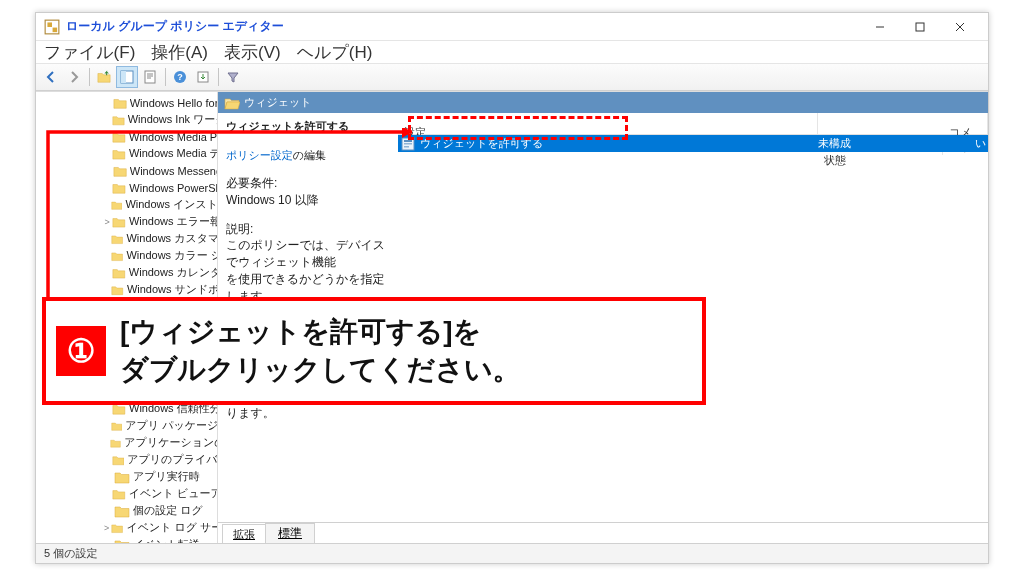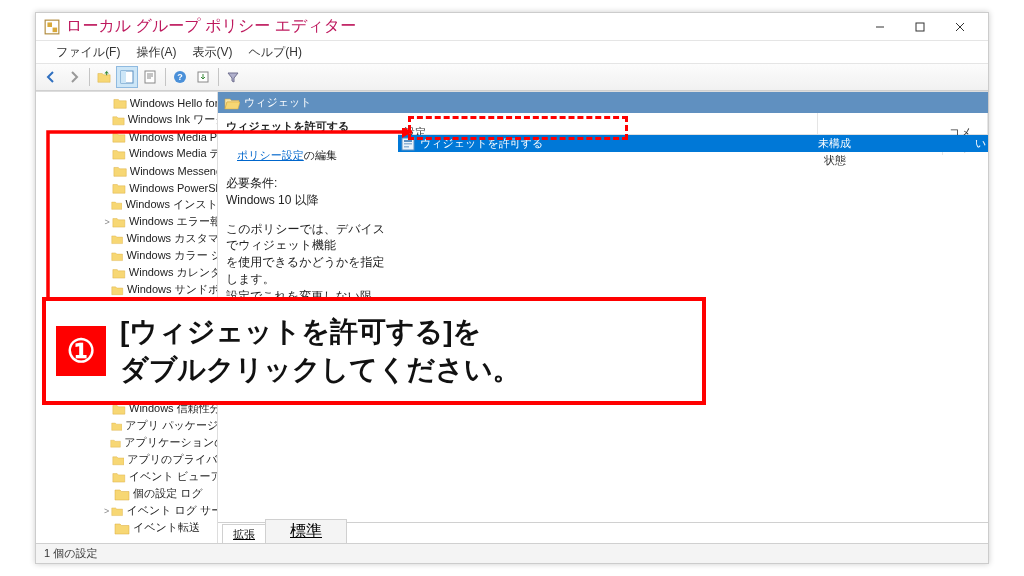--- a/index.html
+++ b/index.html
@@ -1,61 +1,61 @@
 <!DOCTYPE html>
 <html><head>
 <meta charset="utf-8">
 <style>
 * { margin: 0; padding: 0; box-sizing: border-box; font-family: "Yu Gothic UI", "Meiryo", sans-serif; }
 body { background: #fff; width: 1024px; height: 576px; overflow: hidden; position: relative; }
 .window { position: absolute; left: 35px; top: 12px; width: 954px; height: 552px; background: #fff; border: 1px solid #ccc; box-shadow: 0 0 6px rgba(0,0,0,0.2); display: flex; flex-direction: column; }
 .titlebar { height: 28px; display: flex; align-items: center; padding: 0 8px; border-bottom: 1px solid #e5e5e5; }
 .titlebar .icon { width: 16px; height: 16px; margin-right: 6px; }
-.titlebar .title { font-size: 16px; color: #be185d; flex: 1; }
+.titlebar .title { font-size: 12px; color: #1d4ed8; flex: 1; font-weight: bold; }
 .winbtns { display: flex; }
 .winbtn { width: 40px; height: 24px; display: flex; align-items: center; justify-content: center; color: #333; }
 .winbtn svg { width: 10px; height: 10px; }
-.menubar { height: 22px; display: flex; align-items: center; padding: 0 12px; font-size: 12px; color: #333; }
+.menubar { height: 22px; display: flex; align-items: center; padding: 0 0; font-size: 17px; color: #333; }
 .menuitem { padding: 2px 8px; }
 .toolbar { height: 28px; border-top: 1px solid #e5e5e5; border-bottom: 1px solid #d0d0d0; display: flex; align-items: center; padding: 0 4px; background: linear-gradient(#fcfcfc,#f1f1f1); }
 .tb-btn { width: 22px; height: 22px; display: flex; align-items: center; justify-content: center; margin-right: 1px; border: 1px solid transparent; }
 .tb-btn.pressed { background: #cde6f7; border-color: #8fbae0; }
 .tb-sep { width: 1px; height: 18px; background: #c5c5c5; margin: 0 3px; }
 .content { flex: 1; display: flex; border-top: 1px solid #ddd; overflow: hidden; }
 .tree { width: 182px; border-right: 1px solid #ddd; overflow: hidden; padding-top: 2px; background: #fff; }
 .tree-scroll { height: 100%; overflow-y: hidden; }
 .node { display: flex; align-items: center; height: 17px; font-size: 11px; color: #222; white-space: nowrap; padding-left: 0; }
 .node .exp { width: 12px; height: 12px; display: flex; align-items: center; justify-content: center; color: #888; font-size: 9px; }
 .node .fld { width: 16px; height: 14px; margin-right: 3px; display: block; }
 .node .lbl { overflow: hidden; text-overflow: clip; }
 .node.l1 { padding-left: 66px; }
 .main { flex: 1; display: flex; flex-direction: column; background: #fff; }
 .header { height: 21px; background: #6090c0; display: flex; align-items: center; padding: 0 6px; color: #fff; font-size: 11px; }
 .header .fld2 { width: 16px; height: 14px; margin-right: 4px; }
 .detail { flex: 1; display: flex; }
 .leftpane { width: 180px; padding: 6px 10px 6px 8px; font-size: 11px; color: #222; border-right:0; }
 .leftpane .ttl { font-weight: bold; margin-bottom: 14px; }
-.leftpane .lnk { color: #0066cc; text-decoration: underline; display: inline; margin-left: 11px; }
+.leftpane .lnk { color: #0066cc; display: inline; }
 .leftpane .sect { margin-top: 12px; }
 .leftpane p { line-height: 1.4; font-size: 12px; white-space: pre-line; }
 .rightpane { flex: 1; display: flex; flex-direction: column; position: relative; }
 .cols { height: 22px; display: flex; font-size: 11px; color: #333; border-bottom: 1px solid #e0e0e0; }
 .cols .c { padding: 12px 6px 2px; border-right: 1px solid #e5e5e5; }
 .c-setname { width: 420px; }
 .c-state { width: 125px; margin-top: 28px; }
 .c-comment { flex: 1; }
 .row { height: 17px; display: flex; align-items: center; font-size: 11px; background: #0078d7; color: #fff; }
 .row .ricon { width: 16px; margin-left: 2px; margin-right: 4px; display:flex; align-items:center; justify-content:center; }
 .row .cell1 { width: 398px; }
 .row .cell2 { width: 125px; }
 .row .cell3 { flex: 1; margin-left: 32px; }
 .tabs { height: 21px; border-top: 1px solid #d0d0d0; display: flex; align-items: flex-end; padding-left: 4px; font-size: 11px; background:#fff;text-decoration:underline; }
 .tab { padding: 2px 10px; border: 1px solid #d0d0d0; border-bottom: none; background: #fff; margin-right: -1px; position: relative; }
 .tab.active { background: #fff; border-top: 1px solid #d0d0d0; top:1px; }
-.tab.inactive { background: #f4f4f4; font-size:16px; padding:1px 24px; }
+.tab.inactive { background: #f4f4f4; font-size:12px; padding:1px 12px; }
 .status { height: 20px; border-top: 1px solid #d0d0d0; display: flex; align-items: center; padding: 0 8px; font-size: 11px; color: #333; background: #f4f4f4; }
 
 .red-arrow { position: absolute; left: 38px; top: 128px; pointer-events: none; }
 .dash-box { position: absolute; left: 408px; top: 116px; width: 220px; height: 24px; border: 3px dashed #ff0000; pointer-events: none; }
 .red-callout { position: absolute; left: 42px; top: 297px; width: 664px; height: 108px; border: 4px solid #ff0000; background: #fff; display: flex; align-items: center; padding-left: 4px; }
 .red-num { width: 50px; height: 50px; background: #ff0000; color: #fff; display: flex; align-items: center; justify-content: center; font-size: 32px; font-weight: bold; margin-left: 6px; margin-right: 14px; }
 .red-text { font-size: 28px; font-weight: bold; color: #111; line-height: 1.35; }
 .folder-svg { fill: #f7d774; stroke: #d9a93a; stroke-width: 0.5; }
 .folder-open-svg { fill: #f7e4a6; stroke: #d9a93a; stroke-width: 0.5; }
 .gp-icon { display:inline-block; width:14px; height:14px; }
@@ -324,20 +324,27 @@
             <svg class="fld" viewBox="0 0 16 14">
               <use href="#folder-closed"></use>
             </svg>
             <span class="lbl">アプリのプライバシー</span>
           </div>
           <div class="node l1">
             <span class="exp"></span>
             <svg class="fld" viewBox="0 0 16 14">
               <use href="#folder-closed"></use>
             </svg>
+            <span class="lbl">アプリ実行時</span>
+          </div>
+          <div class="node l1">
+            <span class="exp"></span>
+            <svg class="fld" viewBox="0 0 16 14">
+              <use href="#folder-closed"></use>
+            </svg>
             <span class="lbl">イベント ビューアー</span>
           </div>
           <div class="node l1">
             <span class="exp"></span>
             <svg class="fld" viewBox="0 0 16 14">
               <use href="#folder-closed"></use>
             </svg>
             <span class="lbl">個の設定 ログ</span>
           </div>
           <div class="node l1">
@@ -368,20 +375,21 @@
         <div class="leftpane">
           <div class="ttl">ウィジェットを許可する</div>
           <div>
             <span class="lnk">ポリシー設定</span><span>の編集</span>
           </div>
           <div class="sect">
             <p>必要条件:</p>
             <p>Windows 10 以降</p>
           </div>
           <div class="sect">
+            <p>説明:</p>
             <p>このポリシーでは、デバイスでウィジェット機能
 を使用できるかどうかを指定します。
 設定でこれを変更しない限り、ウィジェットは
 既定でオンになります。
 以前にこの機能をオンにした場合は、オフに
 しない限り自動的にオンになります。</p>
           </div>
         </div>
         <div class="rightpane">
           <div class="cols">
@@ -402,21 +410,21 @@
         </div>
       </div>
       <div class="tabs">
         <div class="tab active">拡張</div>
         <div class="tab inactive">標準</div>
       </div>
     </div>
   </div>
 
   <div class="status">
-    <span>1 個の設定</span>
+    <span>5 個の設定</span>
   </div>
 </div>
 
 <svg class="red-arrow" width="400" height="186">
   <path d="M 10 180 L 10 4 L 374 4" stroke="#ff0000" stroke-width="3.5" fill="none"></path>
   <path d="M 374 4 L 364 -2 L 364 10 Z" fill="#ff0000"></path>
 </svg>
 <div class="dash-box"></div>
 <div class="red-callout">
   <div class="red-num">①</div>

